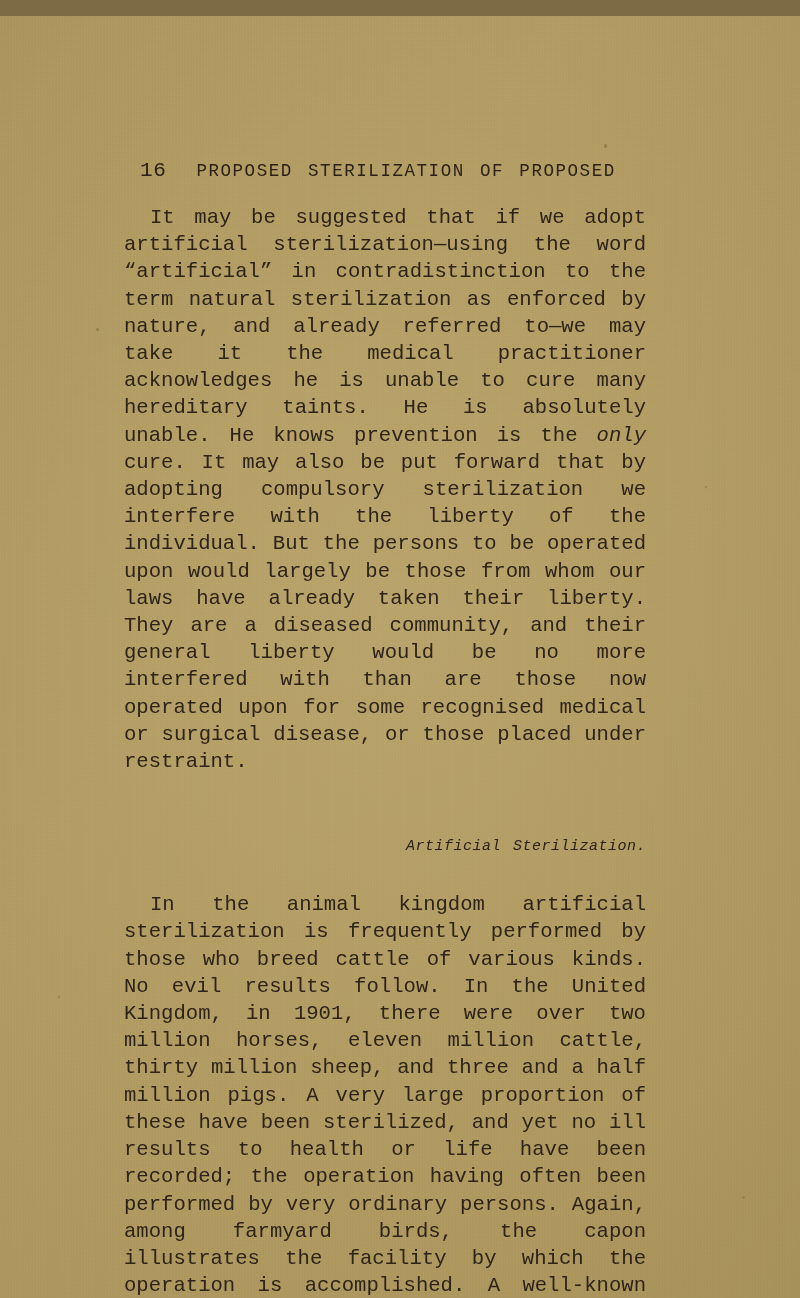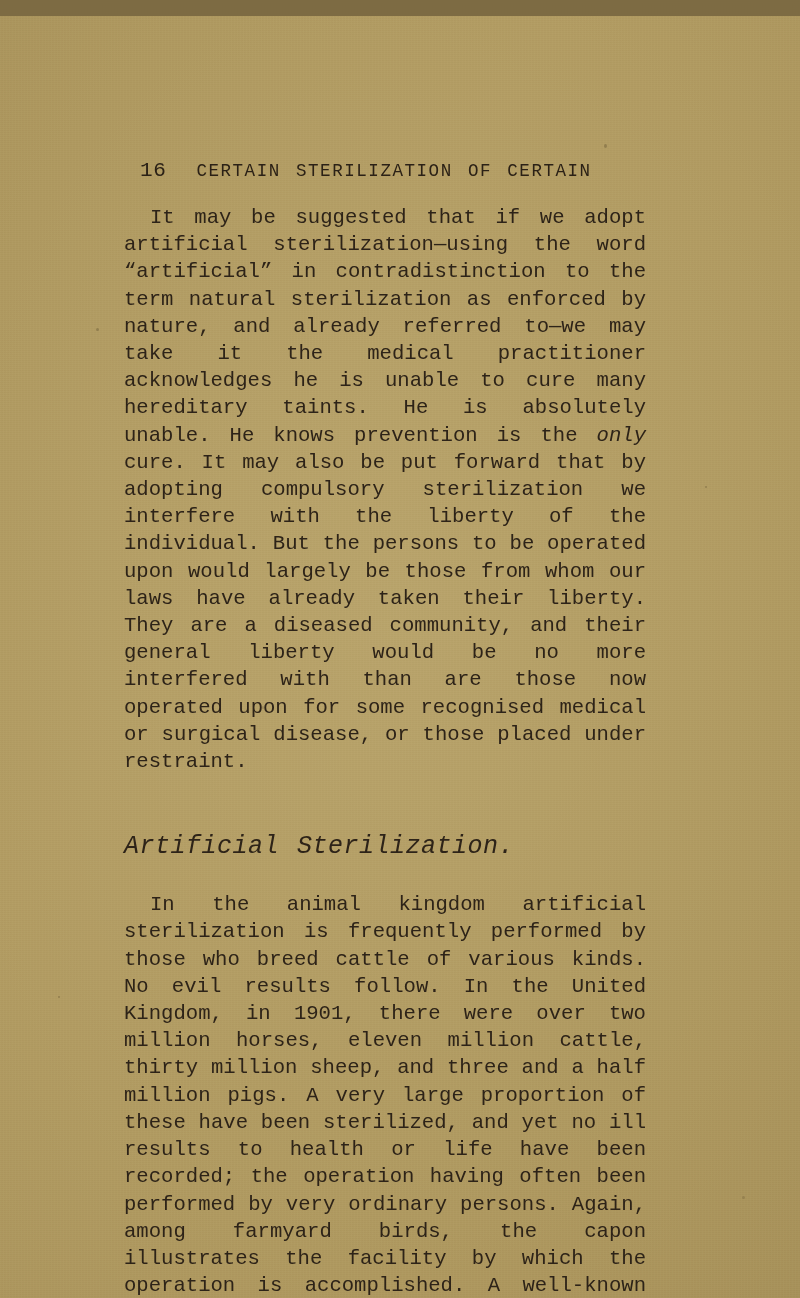--- a/index.html
+++ b/index.html
@@ -84,25 +84,25 @@
   }
   p.para em { font-style: italic; }
   .osf {
     font-variant-numeric: oldstyle-nums;
     font-feature-settings: "onum" 1;
   }
 
   h2.section-head {
     margin: 0;
     padding: 0;
-    font-size: 25px;
+    font-size: 15px;
     line-height: 27px;
     font-style: italic;
     font-weight: normal;
-    text-align: left;
+    text-align: right;
     letter-spacing: 0.5px;
     word-spacing: 2.5px;
     color: #2d2318;
   }
   .gap-before-head { height: 58px; }
   .gap-after-head  { height: 31px; }
 </style>
 </head>
 <body>
 
@@ -112,21 +112,21 @@
 
   <div class="fleck" style="left:96px;  top:312px;  width:3px; height:3px;"></div>
   <div class="fleck" style="left:705px; top:470px;  width:2px; height:2px;"></div>
   <div class="fleck" style="left:262px; top:690px;  width:2px; height:3px; background:rgba(70,56,32,0.22);"></div>
   <div class="fleck" style="left:604px; top:128px;  width:3px; height:4px;"></div>
   <div class="fleck" style="left:58px;  top:980px;  width:2px; height:2px;"></div>
   <div class="fleck" style="left:742px; top:1180px; width:3px; height:3px; background:rgba(70,56,32,0.20);"></div>
 
   <div class="running-head">
     <span class="folio">16</span>
-    <span class="head-title">CERTAIN STERILIZATION OF CERTAIN</span>
+    <span class="head-title">PROPOSED STERILIZATION OF PROPOSED</span>
   </div>
 
   <div class="textblock">
 
     <p class="para"><span>It may be suggested that if we adopt artificial sterilization—using the word “artificial” in contradistinction to the term natural sterilization as enforced by nature, and already referred to—we may take it the medical practitioner acknowledges he is unable to cure many hereditary taints. He is absolutely unable. He knows prevention is the </span><em>only</em><span> cure. It may also be put forward that by adopting compulsory sterilization we interfere with the liberty of the individual. But the persons to be operated upon would largely be those from whom our laws have already taken their liberty. They are a diseased community, and their general liberty would be no more interfered with than are those now operated upon for some recognised medical or surgical disease, or those placed under restraint.</span></p>
 
     <div class="gap-before-head"></div>
 
     <h2 class="section-head">Artificial Sterilization.</h2>
 

